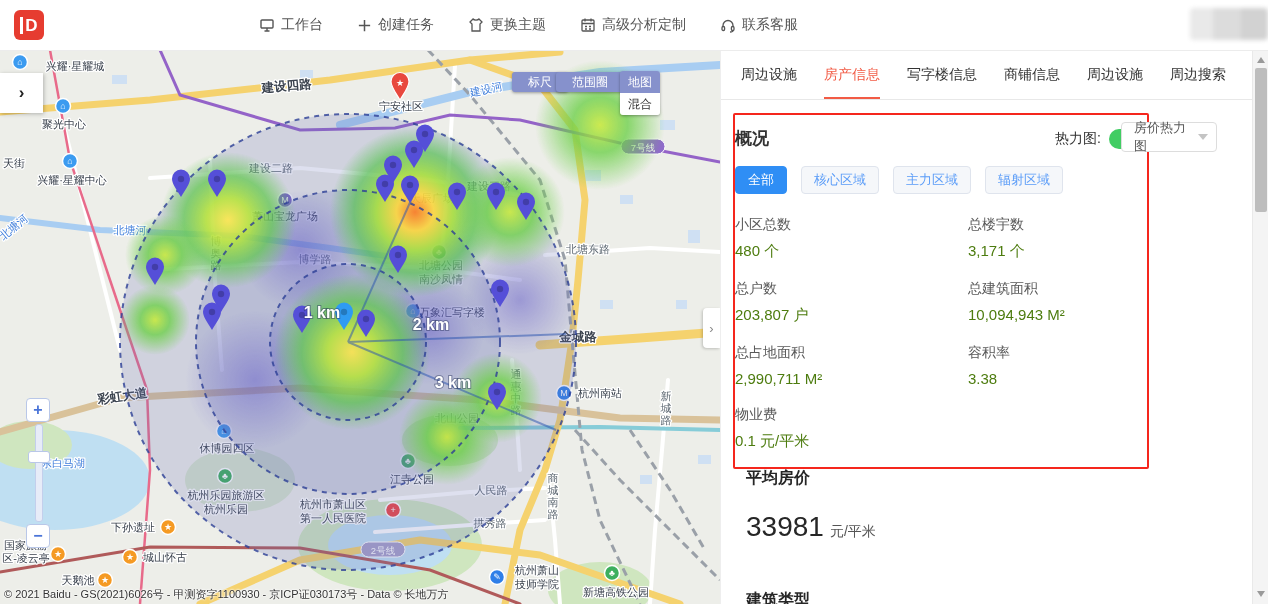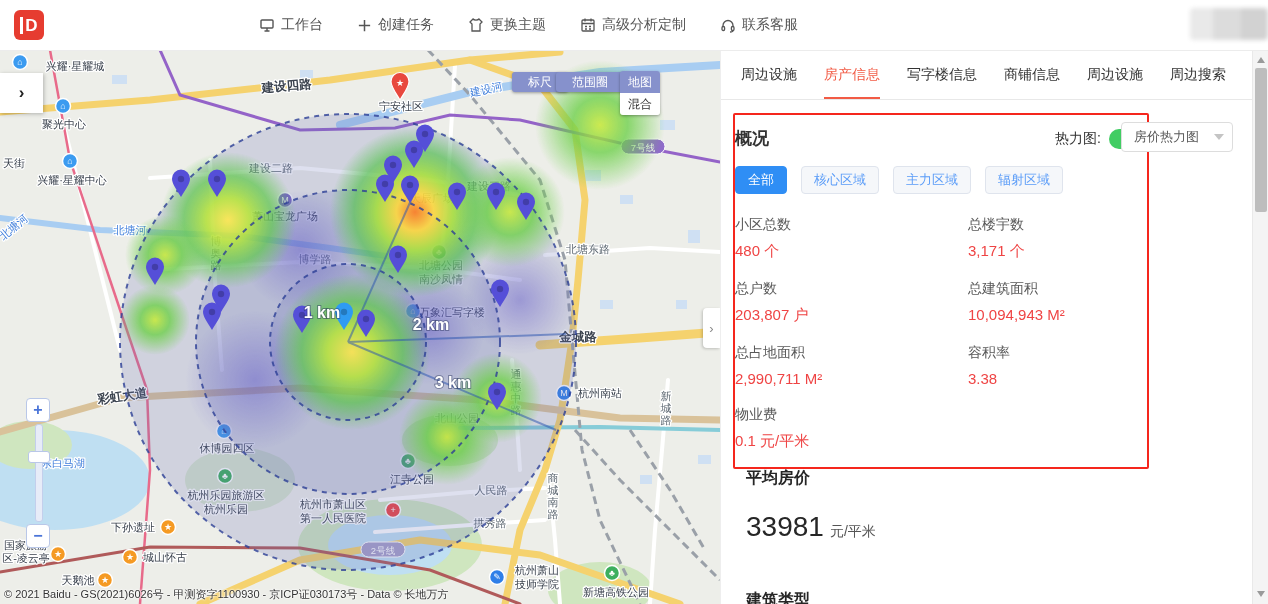--- a/index.html
+++ b/index.html
@@ -64,22 +64,22 @@
   .toggle-wrap{display:flex;align-items:center;gap:8px;font-size:14px;color:#333;}
   .toggle{width:38px;height:20px;border-radius:10px;background:#41cd63;position:relative;cursor:pointer;}
   .toggle .knob{position:absolute;right:2px;top:2px;width:16px;height:16px;border-radius:50%;background:#fff;}
   .btn-row{display:flex;gap:14px;margin-top:16px;}
   .rbtn{font-size:13px;padding:5px 12px;border-radius:4px;cursor:pointer;line-height:1.2;white-space:nowrap;}
   .rbtn.sel{background:#2f8ef5;color:#fff;border:1px solid #2f8ef5;}
   .rbtn.un{background:#f5f7fa;color:#5a9cf8;border:1px solid #dfe4ed;}
   .stats{display:grid;grid-template-columns:225px 1fr;margin-top:22px;column-gap:8px;}
   .stat{margin-bottom:19px;}
   .stat .sl{font-size:14px;color:#595959;margin-bottom:8px;}
-  .stat .sv{font-size:15px;color:#ef4444;}
-  .dropdown{position:absolute;left:400px;top:72px;width:112px;height:30px;border:1px solid #ddd;border-radius:4px;
+  .stat .sv{font-size:15px;color:#4d7c0f;}
+  .dropdown{position:absolute;left:400px;top:72px;width:96px;height:30px;border:1px solid #ddd;border-radius:4px;
     box-sizing:border-box;display:flex;align-items:center;justify-content:space-between;padding:0 8px 0 12px;
     font-size:13px;color:#595959;cursor:pointer;background:#fff;}
   .chev{width:0;height:0;border-left:5px solid transparent;border-right:5px solid transparent;border-top:6px solid #c4c4c4;}
   .avg{position:absolute;left:25px;top:418px;}
   .avg .at{font-size:16px;font-weight:bold;color:#262626;}
   .avg .av{margin-top:22px;font-size:28px;color:#262626;}
   .avg .au{font-size:14px;color:#555;margin-left:6px;}
   .nextsec{position:absolute;left:25px;top:540px;font-size:16px;font-weight:bold;color:#262626;}
 
   

